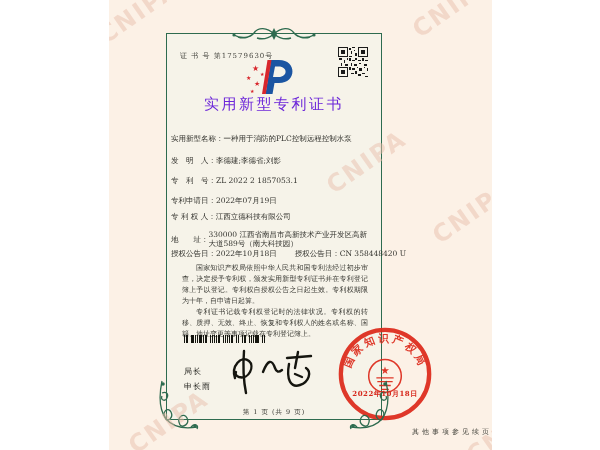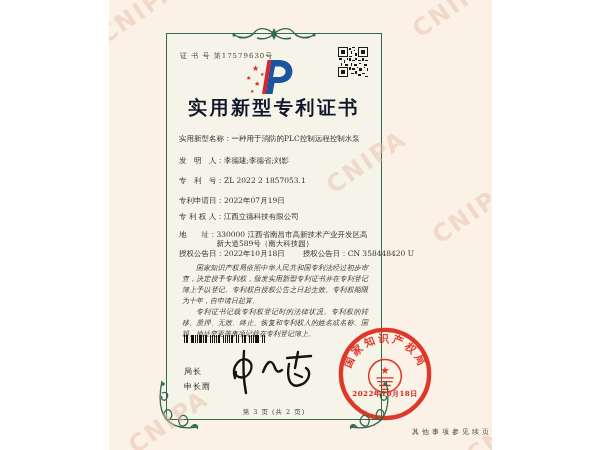--- a/index.html
+++ b/index.html
@@ -25,35 +25,35 @@
   .ornament-bl{left:-12px;bottom:-12px;}
   .ornament-br{right:-12px;bottom:-12px;transform:scaleX(-1);}
   .cert-no{
     position:absolute;left:13px;top:17px;font-size:7px;color:#45453f;
     letter-spacing:1px;white-space:pre;
   }
   .qr{position:absolute;right:13px;top:13px;width:30px;height:30px;}
   .logo{position:absolute;left:50%;top:24px;transform:translateX(-50%);width:62px;height:38px;}
   .title{
     position:absolute;left:0;right:0;top:61px;text-align:center;
-    font-size:19px;font-weight:bold;letter-spacing:2.5px;color:#0f172a;
+    font-size:15px;font-weight:normal;letter-spacing:2.5px;color:#6d28d9;
   }
   .row{
-    position:absolute;left:12px;right:12px;display:flex;
-    font-size:7.5px;line-height:9px;color:#33332e;
+    position:absolute;left:4px;right:12px;display:flex;
+    font-size:7.5px;line-height:9px;color:#33332e;align-items:center;
   }
   .row .lbl{white-space:pre;flex:none;}
   .row .val{flex:1;}
   .r0{top:100px}.r1{top:122px}.r2{top:142px}.r3{top:162px}.r4{top:178px}.r5{top:196px}
   .r-grant{top:215px;display:flex;}
   .r-grant .pair{white-space:pre;}
   .r-grant .pair+.pair{margin-left:18px;}
   .paras{
     position:absolute;left:15px;right:13px;top:229px;
-    font-size:7px;line-height:11px;color:#3a3a34;text-align:justify;font-style:italic;
+    font-size:7px;line-height:11px;color:#3a3a34;text-align:justify;
   }
   .paras p{margin:0;text-indent:14px;}
   .barcode{
     position:absolute;left:17px;top:301px;width:82px;height:8px;
     background:repeating-linear-gradient(90deg,
       #15150f 0 1px,transparent 1px 2px,
       #15150f 2px 3.5px,transparent 3.5px 4.5px,
       #15150f 4.5px 5px,transparent 5px 6.5px);
   }
   .director{
@@ -260,18 +260,18 @@
           <textPath href="#sealArc" startOffset="50%" text-anchor="middle">国家知识产权局</textPath>
         </text>
         <circle cx="50" cy="52" r="17" stroke="#dd2a1b" stroke-width="1.6" fill="none"></circle>
         <text x="50" y="50" font-size="11" fill="#dd2a1b" text-anchor="middle" font-family="'DejaVu Sans',sans-serif">★</text>
         <g stroke="#dd2a1b" stroke-width="1.4" fill="none">
           <path d="M41 54 H59 M42 58 H58 M44 62 H56 M46 66 H54"></path>
         </g>
       </svg>
       <div class="seal-date">2022年10月18日</div>
 
-      <div class="page-info">第 3 页 (共 2 页)</div>
+      <div class="page-info">第 1 页 (共 9 页)</div>
     </div>
   </div>
 
   <div class="footer-note">其他事项参见续页</div>
 </div>
 
 </body></html>

